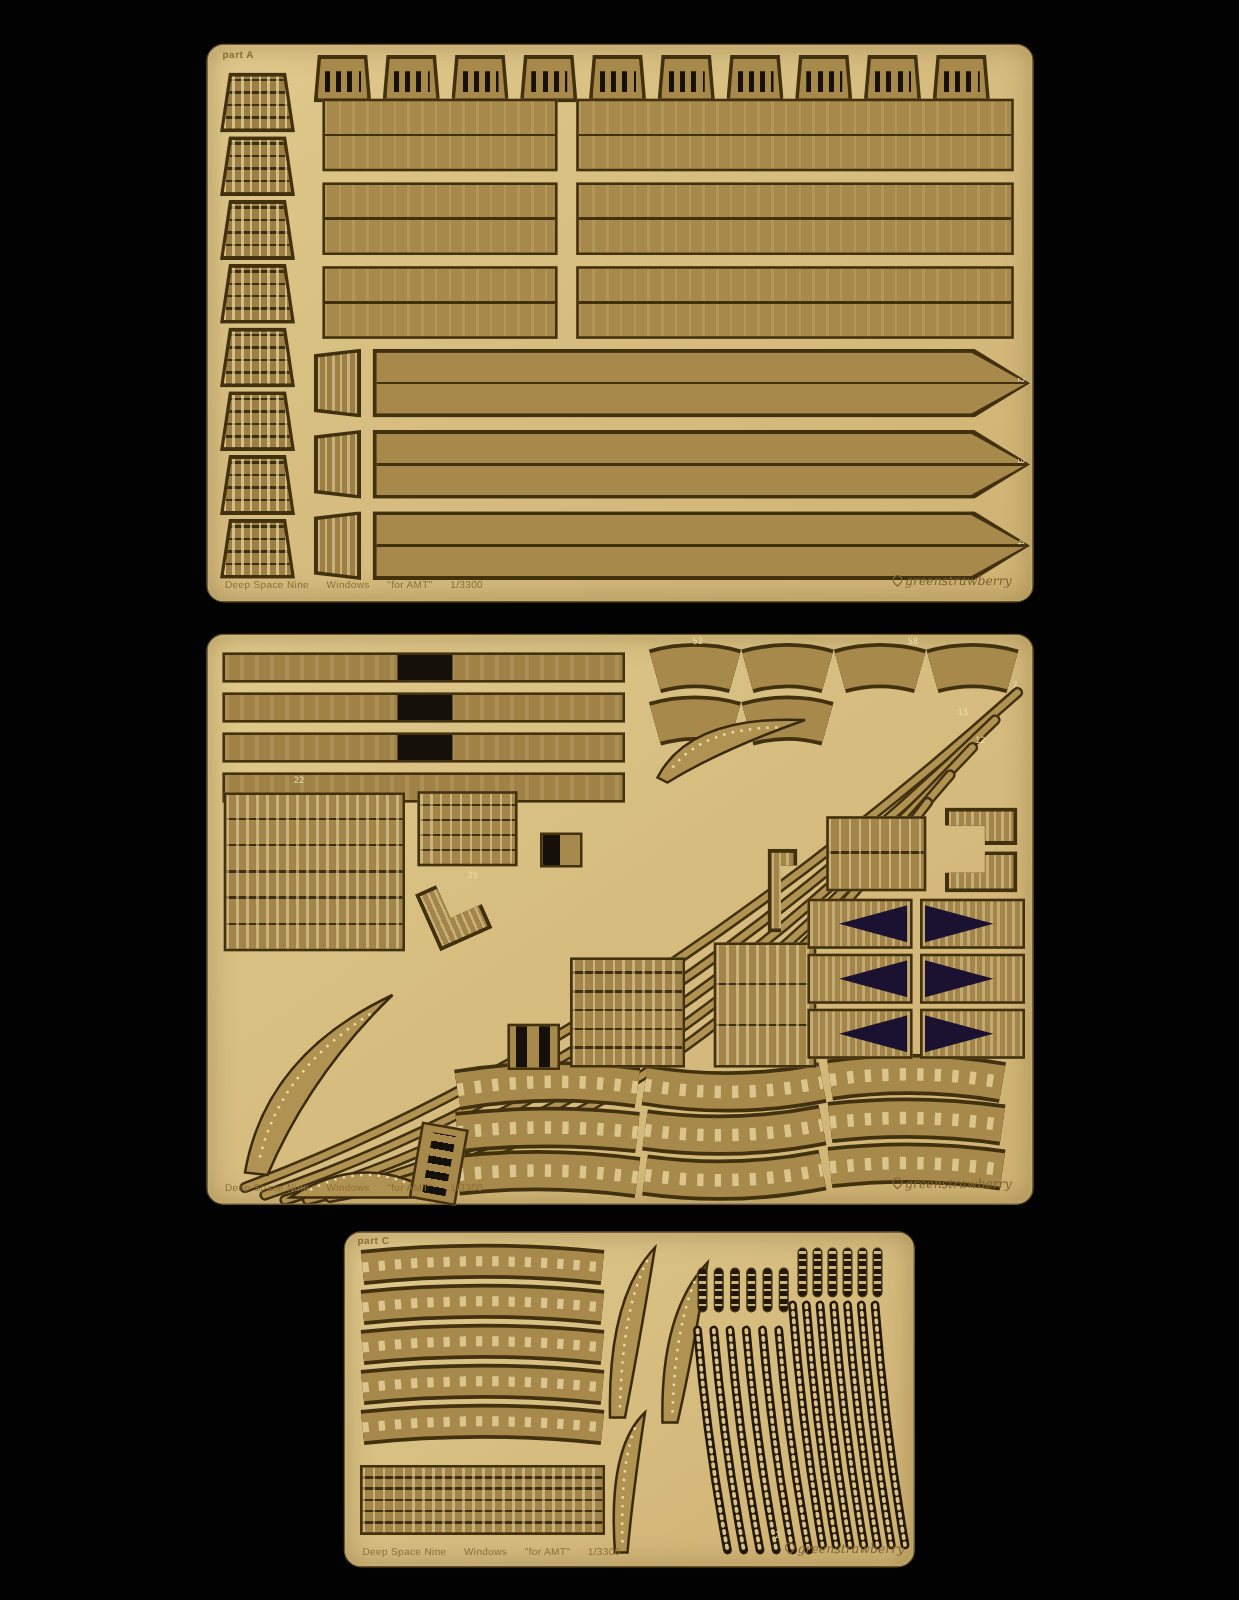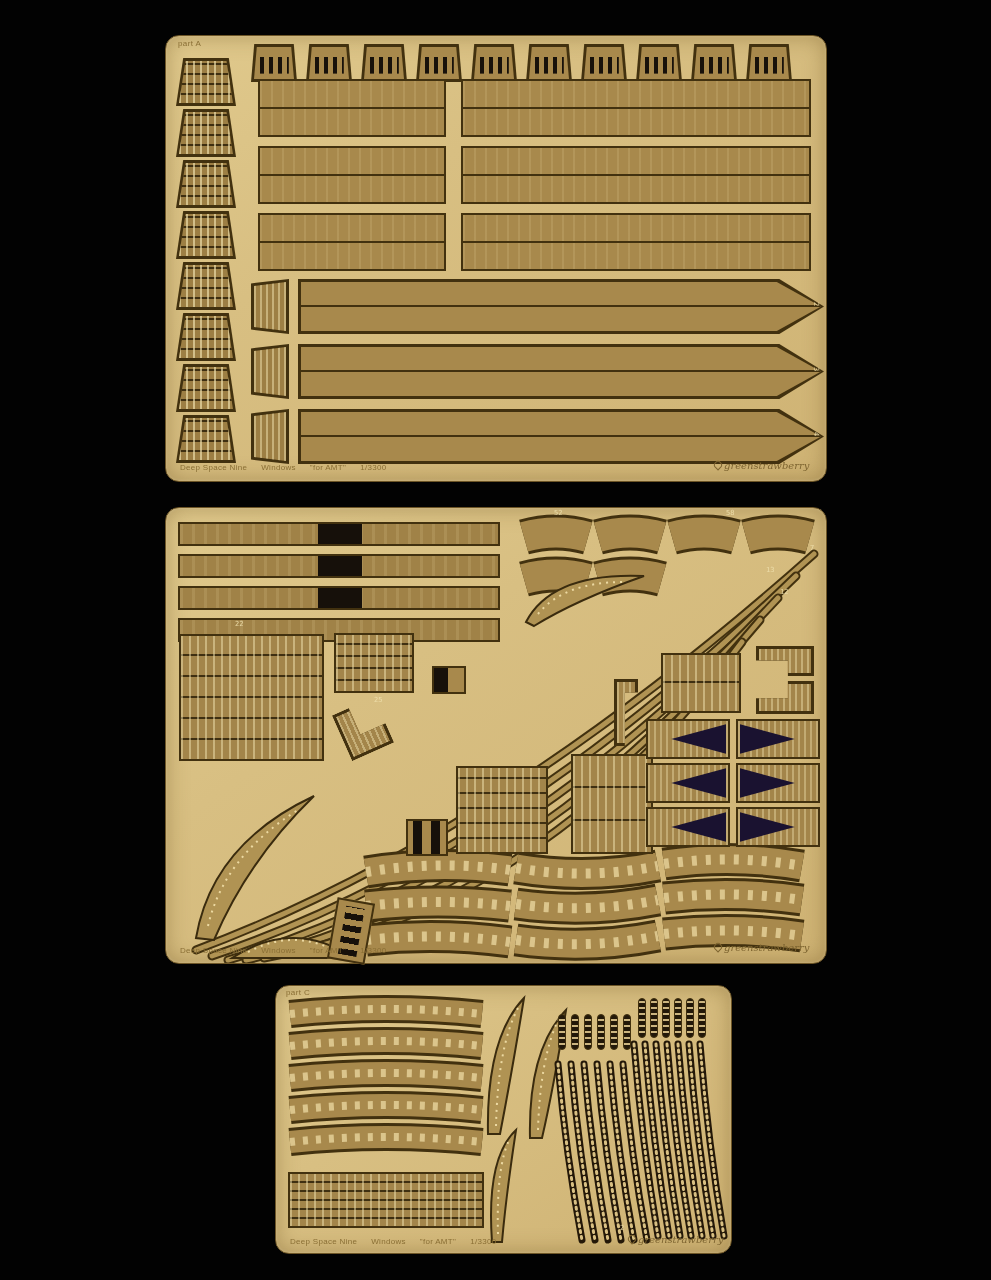--- a/index.html
+++ b/index.html
@@ -49,21 +49,21 @@
   .lpiece .in{background-color:#a3854a;background-image:
      repeating-linear-gradient(90deg,rgba(240,226,175,.45) 0 2px,transparent 2px 6px);}
   .twocell{border:2px solid #42310f;background:linear-gradient(90deg,#16100a 0 46%,#a8894c 46%);}
   .twobar{border:2px solid #42310f;background-color:#a8894c;background-image:
      linear-gradient(90deg,transparent 0 5px,#16100a 5px 14px,transparent 14px 23px,#16100a 23px 32px,transparent 32px);}
   .ladder{border:2px solid #42310f;background-color:#a8894c;background-image:
      repeating-linear-gradient(0deg,#16100a 0 6px,transparent 6px 12px);
      background-size:55% 84%;background-position:center;background-repeat:no-repeat;}
   .capv{background-color:#221809;border:1px solid #42310f;border-radius:4px;background-image:
      repeating-linear-gradient(0deg,transparent 0 4px,rgba(222,198,140,.9) 4px 6px);}
-  .lbl{position:absolute;font-size:8px;color:#8a6f35;letter-spacing:.4px;}
+  .lbl{position:absolute;font-size:8px;color:#8a6f35;letter-spacing:.4px;font-weight:bold;}
   .cap{position:absolute;font-size:8px;color:#8a6f35;letter-spacing:.3px;white-space:nowrap;}
   .cap span{margin-right:14px;}
   .logo{position:absolute;font:italic 10px "DejaVu Serif",serif;color:#7d6430;white-space:nowrap;}
   .logo .berry{display:inline-block;width:6px;height:6px;border:1px solid #7d6430;
      border-radius:50% 50% 50% 0;transform:rotate(-45deg);margin-right:2px;}
   .num{position:absolute;font:7px "DejaVu Sans Mono",monospace;color:#efe0ad;opacity:.9;}
   .ov{position:absolute;inset:0;pointer-events:none;}
 </style>
 </head>
 <body>

